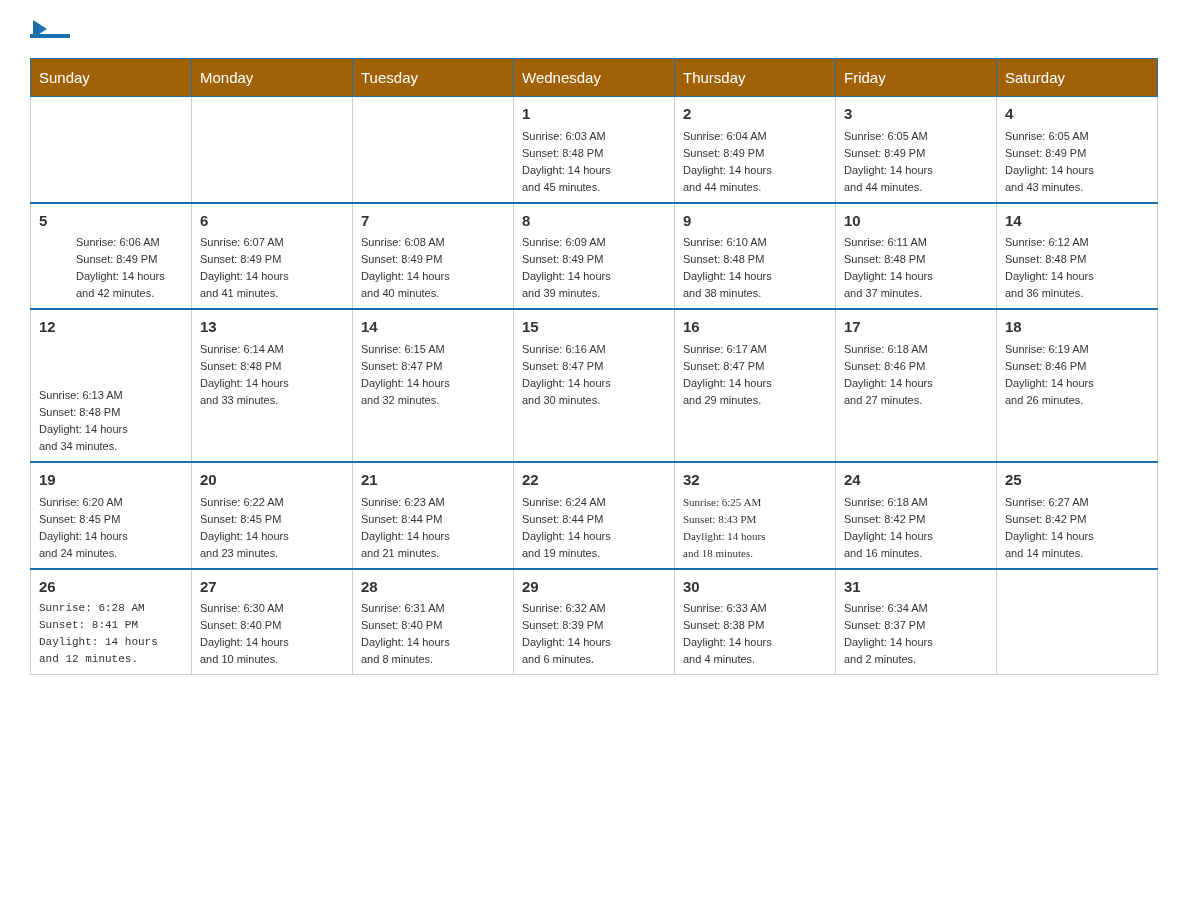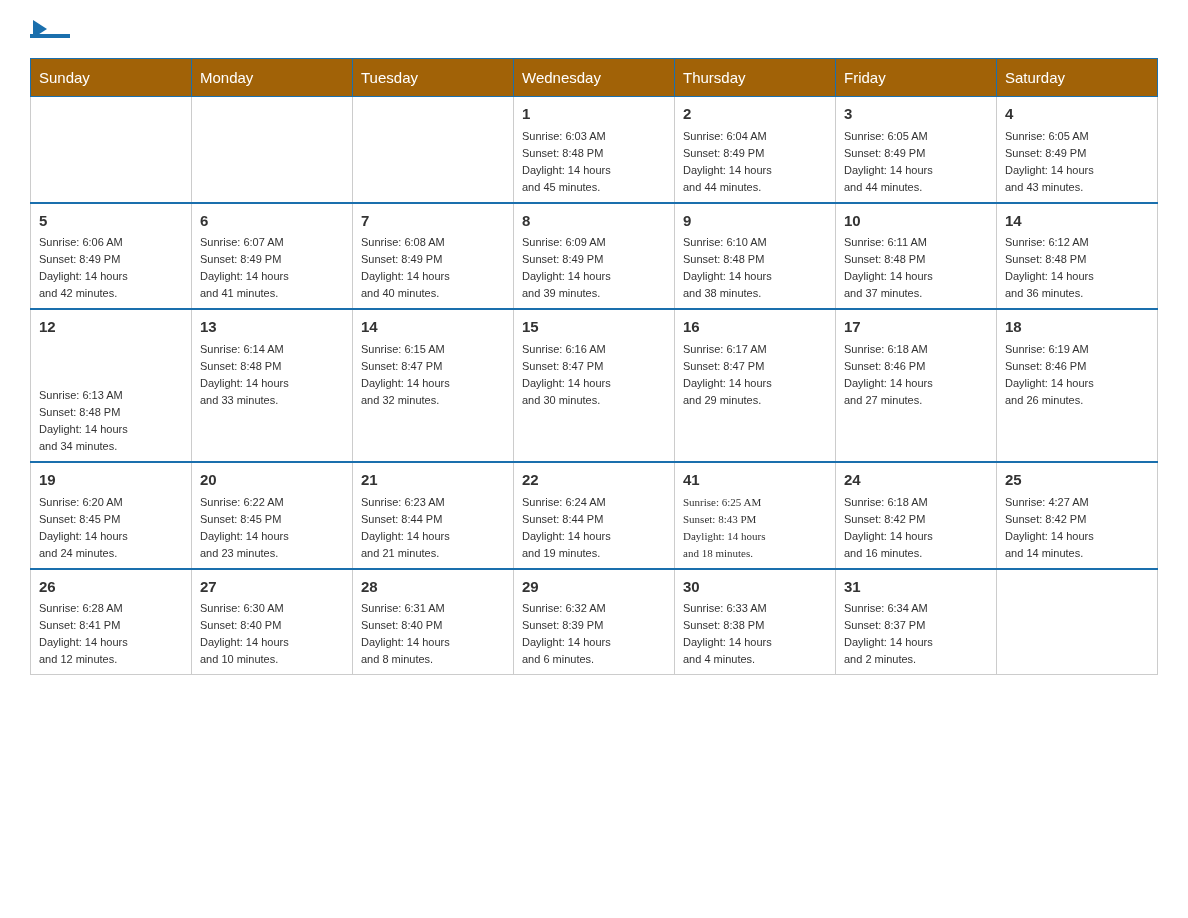--- a/index.html
+++ b/index.html
@@ -178,21 +178,21 @@
           <span class="day-num">4</span>
           <div class="day-info" style="white-space: pre-line;">Sunrise: 6:05 AM
 Sunset: 8:49 PM
 Daylight: 14 hours
 and 43 minutes.</div>
         </td>
       </tr>
       <tr>
         <td>
           <span class="day-num">5</span>
-          <div class="day-info" style="white-space: pre-line;">Sunrise: 6:06 AM
+          <div class="day-info" style="white-space: pre-line; margin-left: 37px;">Sunrise: 6:06 AM
 Sunset: 8:49 PM
 Daylight: 14 hours
 and 42 minutes.</div>
         </td>
         <td>
           <span class="day-num">6</span>
           <div class="day-info" style="white-space: pre-line;">Sunrise: 6:07 AM
 Sunset: 8:49 PM
 Daylight: 14 hours
 and 41 minutes.</div>
@@ -307,45 +307,45 @@
 and 21 minutes.</div>
         </td>
         <td>
           <span class="day-num">22</span>
           <div class="day-info" style="white-space: pre-line;">Sunrise: 6:24 AM
 Sunset: 8:44 PM
 Daylight: 14 hours
 and 19 minutes.</div>
         </td>
         <td>
-          <span class="day-num">41</span>
+          <span class="day-num">32</span>
           <div class="day-info" style="white-space: pre-line; font-family: Liberation Serif, serif;">Sunrise: 6:25 AM
 Sunset: 8:43 PM
 Daylight: 14 hours
 and 18 minutes.</div>
         </td>
         <td>
           <span class="day-num">24</span>
           <div class="day-info" style="white-space: pre-line;">Sunrise: 6:18 AM
 Sunset: 8:42 PM
 Daylight: 14 hours
 and 16 minutes.</div>
         </td>
         <td>
           <span class="day-num">25</span>
-          <div class="day-info" style="white-space: pre-line;">Sunrise: 4:27 AM
+          <div class="day-info" style="white-space: pre-line;">Sunrise: 6:27 AM
 Sunset: 8:42 PM
 Daylight: 14 hours
 and 14 minutes.</div>
         </td>
       </tr>
       <tr>
         <td>
           <span class="day-num">26</span>
-          <div class="day-info" style="white-space: pre-line;">Sunrise: 6:28 AM
+          <div class="day-info" style="white-space: pre-line; font-family: Liberation Mono, monospace;">Sunrise: 6:28 AM
 Sunset: 8:41 PM
 Daylight: 14 hours
 and 12 minutes.</div>
         </td>
         <td>
           <span class="day-num">27</span>
           <div class="day-info" style="white-space: pre-line;">Sunrise: 6:30 AM
 Sunset: 8:40 PM
 Daylight: 14 hours
 and 10 minutes.</div>

